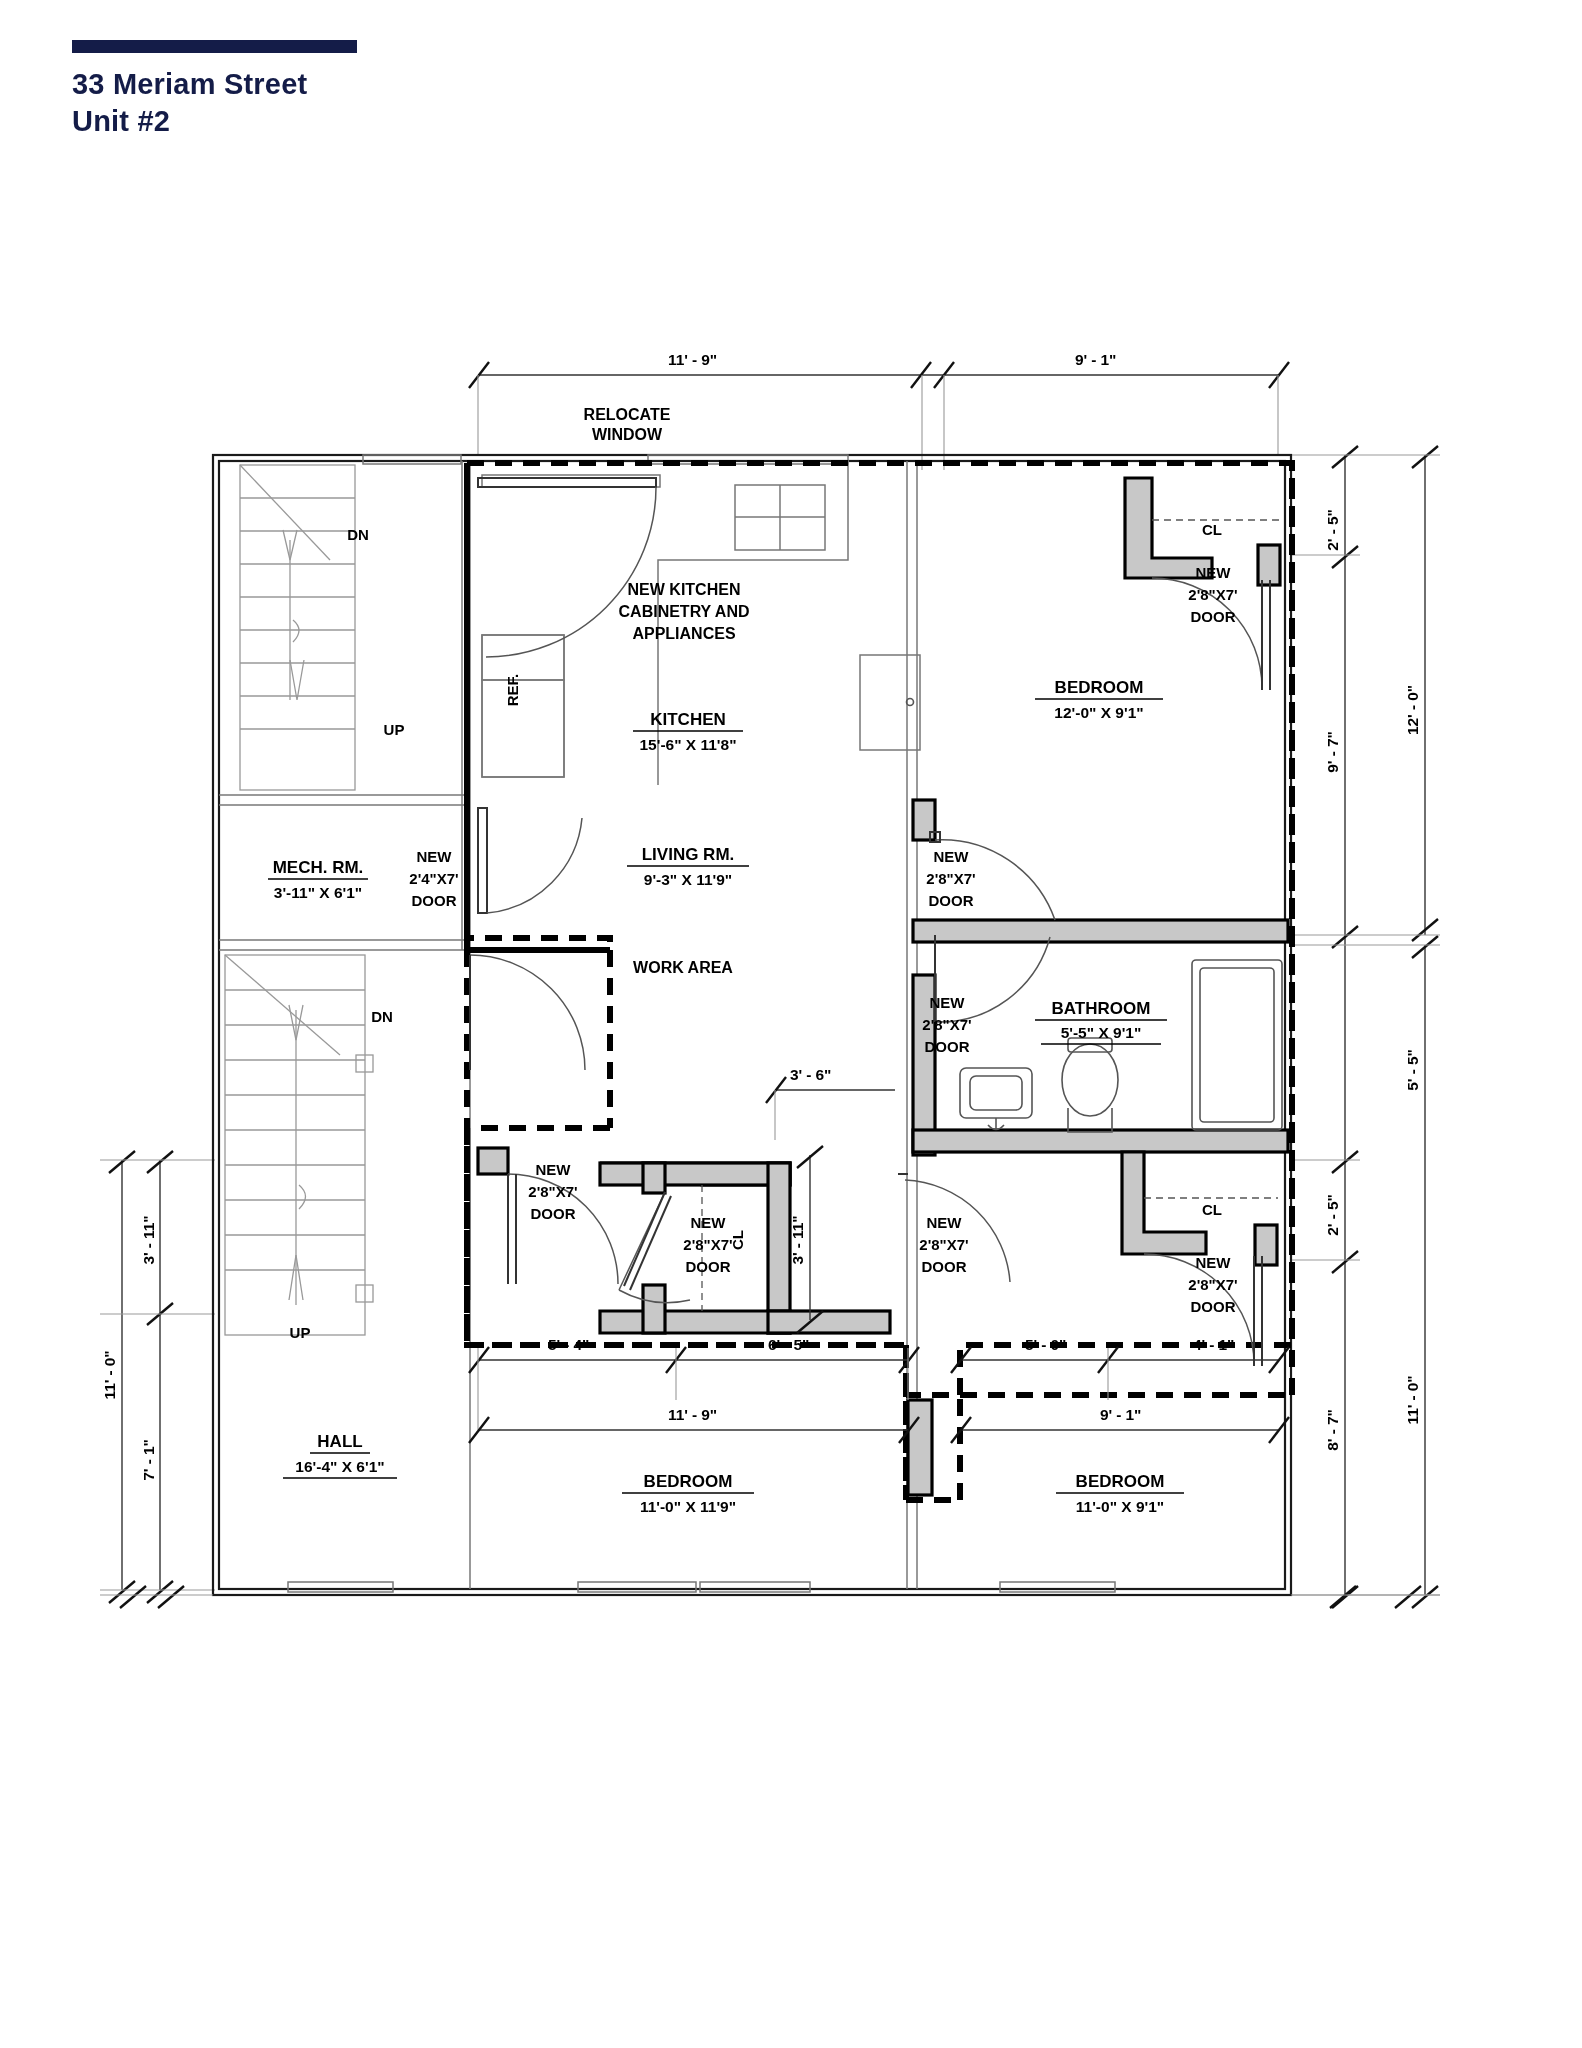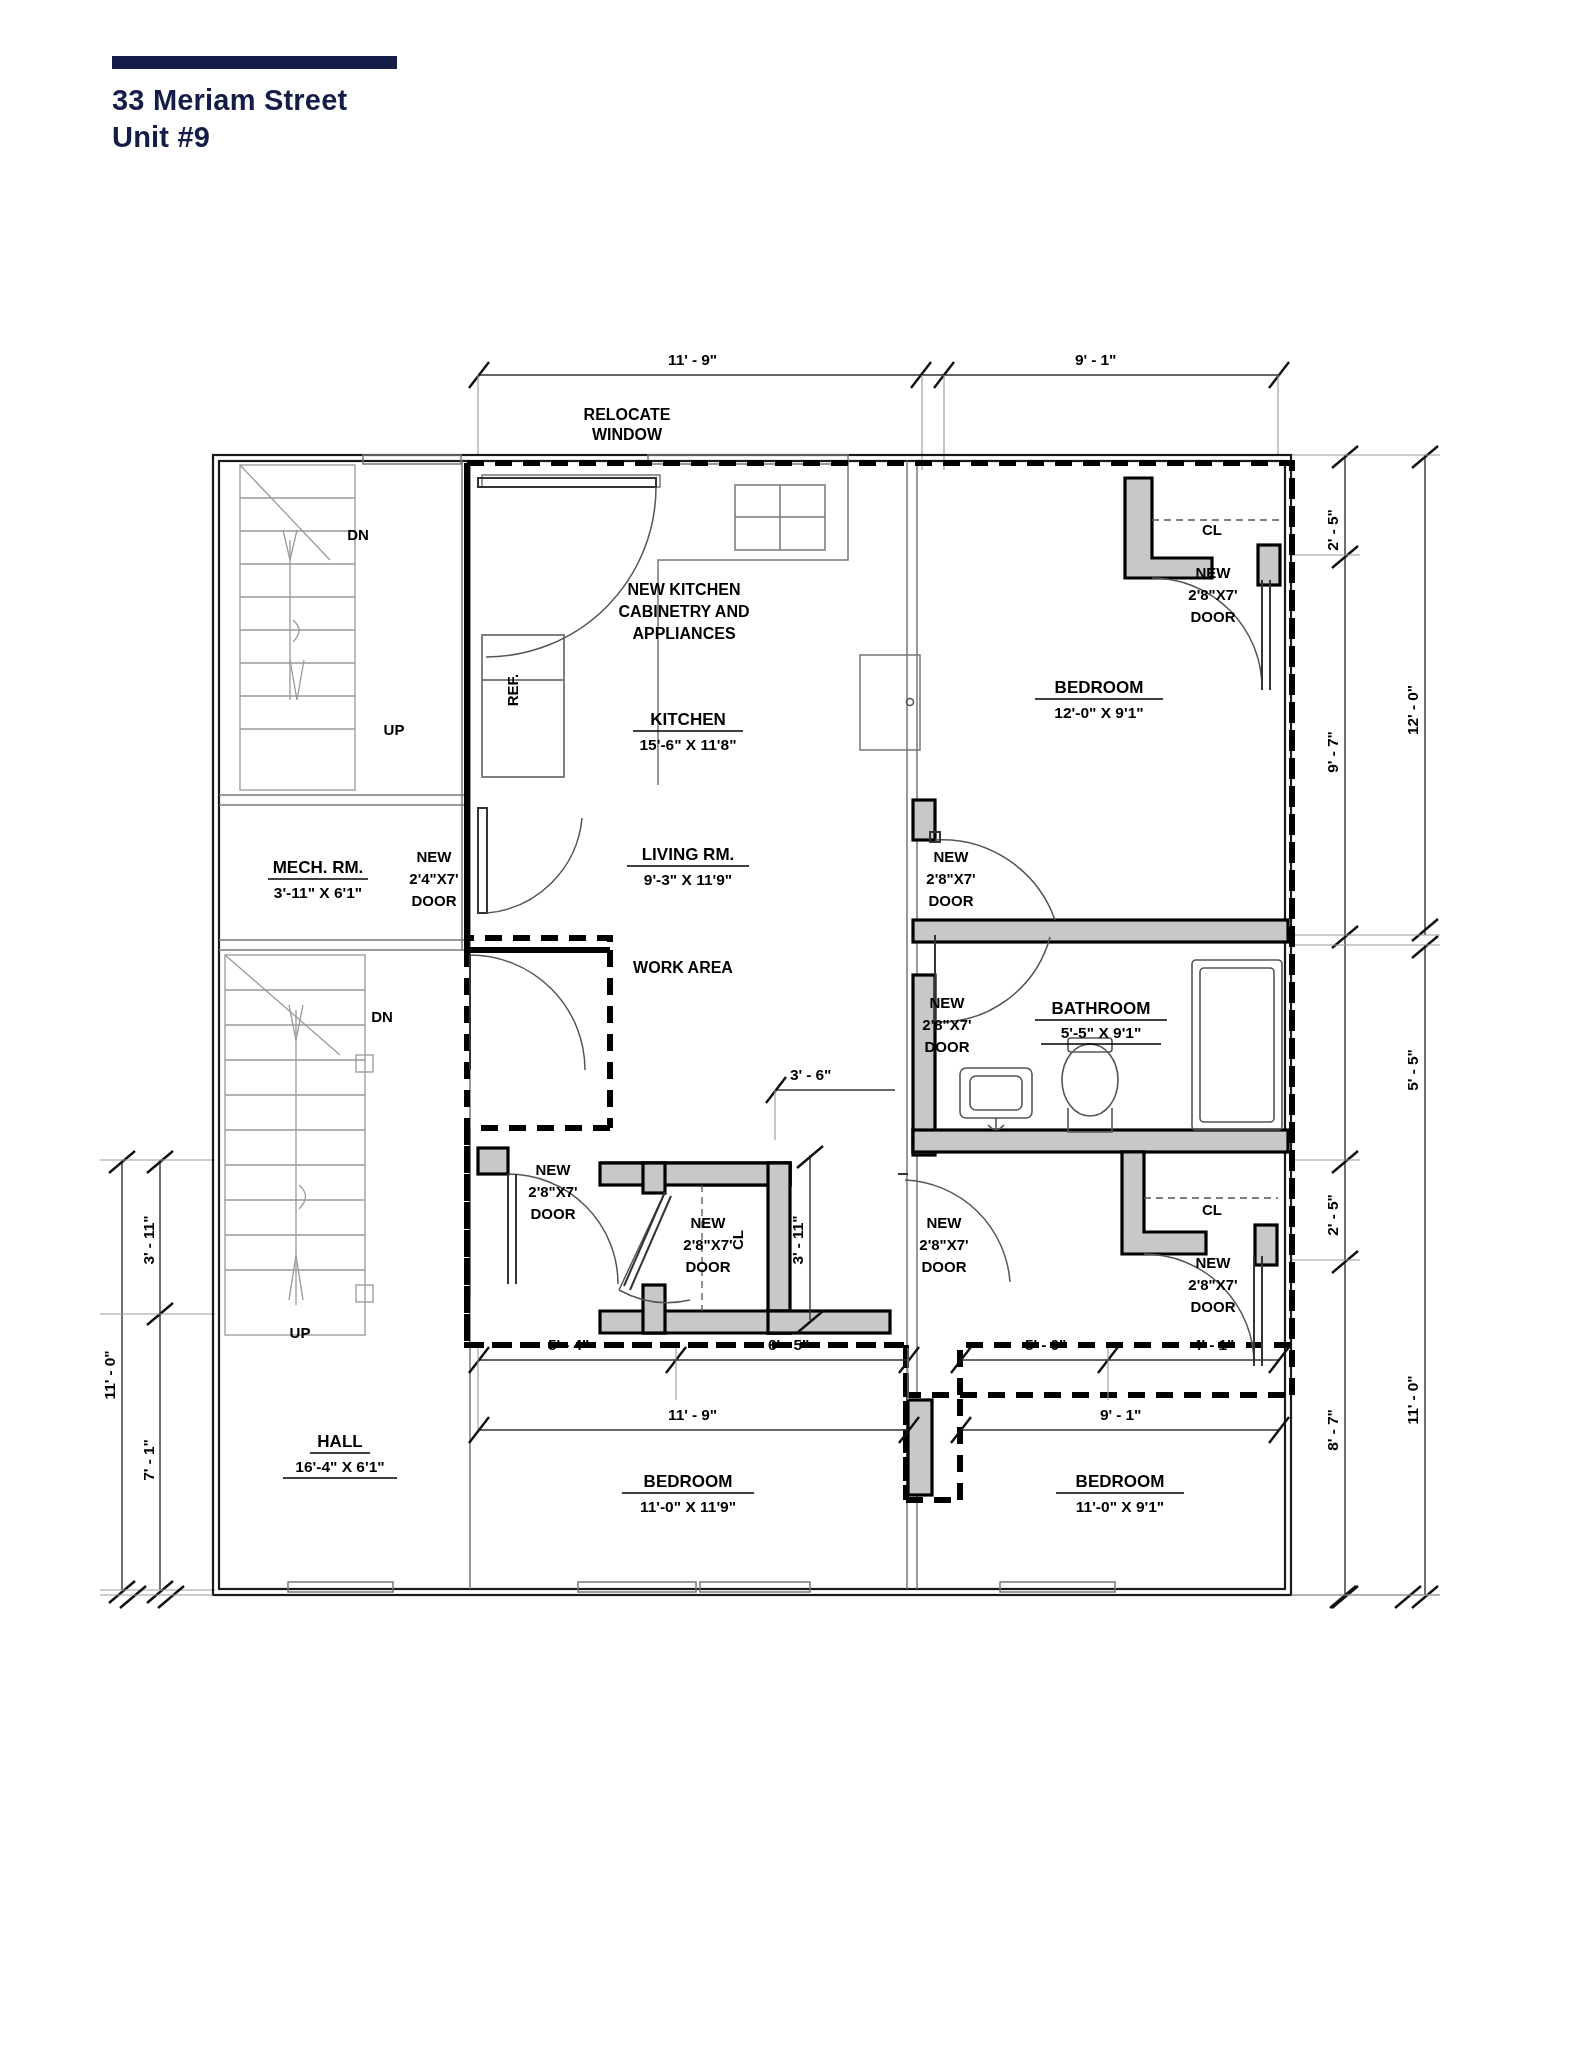--- a/index.html
+++ b/index.html
@@ -10,23 +10,23 @@
   body {
     width: 1582px;
     height: 2048px;
     font-family: "Liberation Sans", sans-serif;
     position: relative;
     overflow: hidden;
   }
   
   #header {
     position: absolute;
-    left: 0; top: 16px;
+    left: 0; top: 0;
     width: 100%;
-    padding: 40px 0 0 112px;
+    padding: 40px 0 0 72px;
     box-sizing: border-box;
   }
   #header-rule {
     width: 285px;
     height: 13px;
     background: #141c48;
     margin-bottom: 13px;
   }
   #header-title-1, #header-title-2 {
     color: #141c48;
@@ -65,21 +65,21 @@
   .fixture { fill: none; stroke: #555; stroke-width: 1.6; }
   .stair { fill: none; stroke: #999; stroke-width: 1.3; }
   .clhidden { stroke: #555; stroke-width: 1.3; stroke-dasharray: 7 5; fill: none; }
 </style>
 </head>
 <body>
 
 <div id="header">
   <div id="header-rule"></div>
   <div id="header-title-1">33 Meriam Street</div>
-  <div id="header-title-2">Unit #9</div>
+  <div id="header-title-2">Unit #2</div>
 </div>
 
 <div id="plan">
 <svg width="1582" height="2048" viewBox="0 0 1582 2048" xmlns="http://www.w3.org/2000/svg">
 
   <g>
     <line class="dimline" x1="478" y1="375" x2="1278" y2="375"></line>
     <line class="tick" x1="469" y1="388" x2="489" y2="362"></line>
     <line class="tick" x1="911" y1="388" x2="931" y2="362"></line>
     <line class="tick" x1="934" y1="388" x2="954" y2="362"></line>

